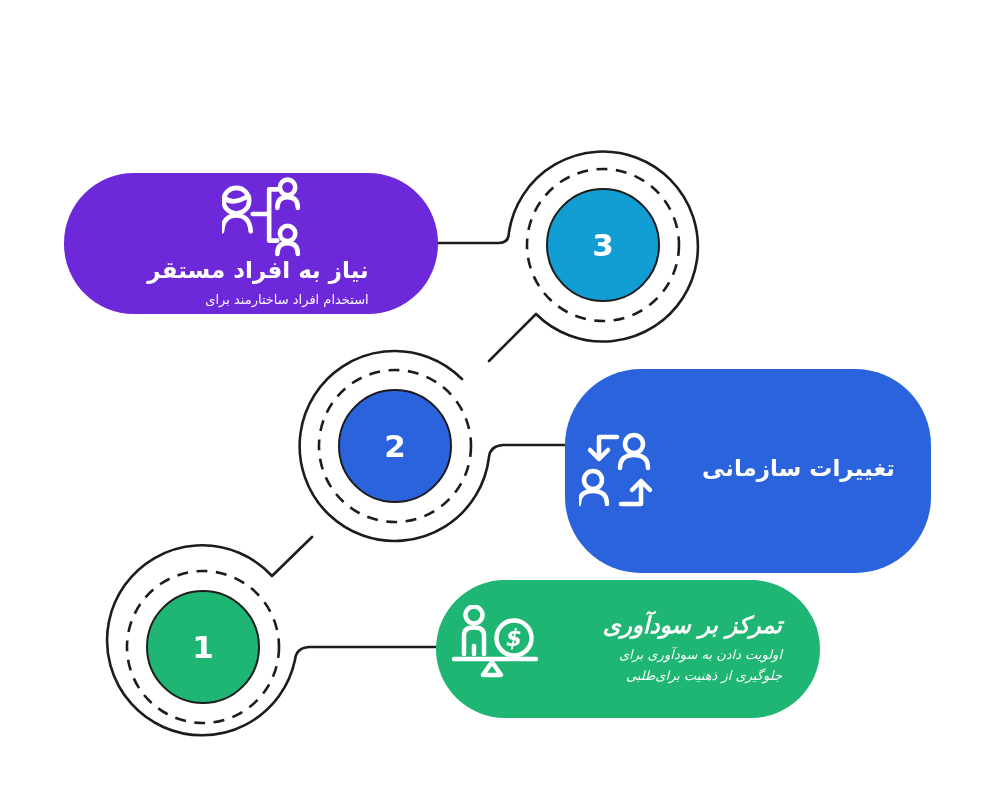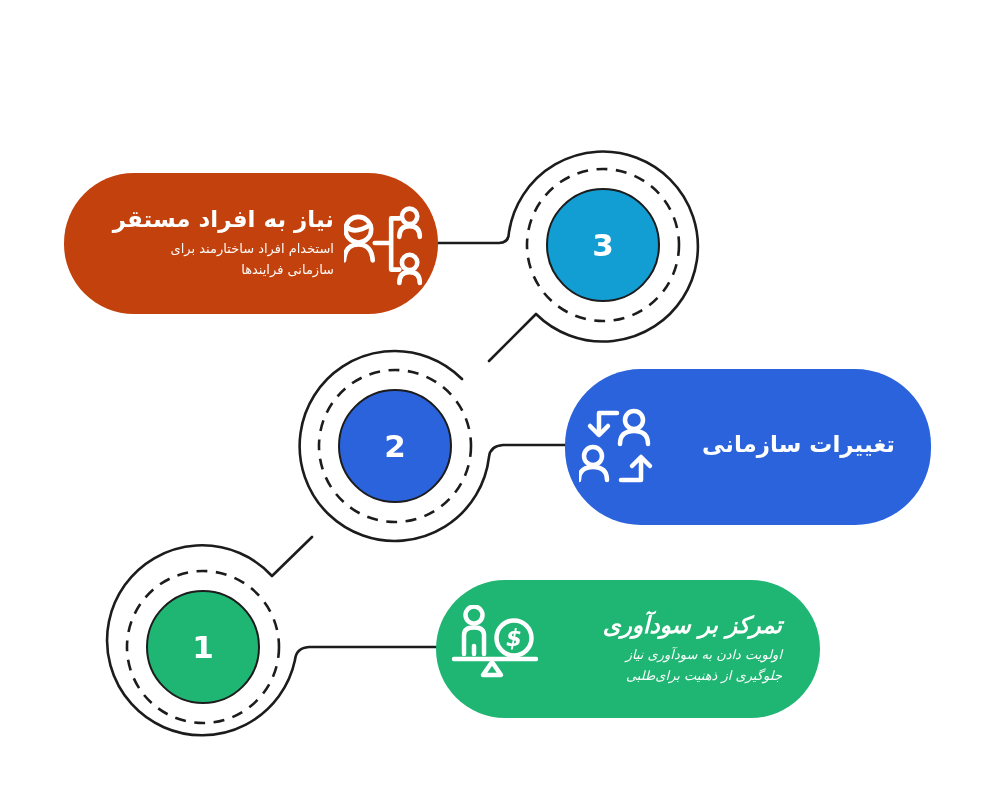--- a/index.html
+++ b/index.html
@@ -7,21 +7,21 @@
     position:relative;width:1000px;height:800px;background:#ffffff;overflow:hidden;
     font-family:"DejaVu Sans","Liberation Sans",sans-serif;
   }
   svg.connector-layer{position:absolute;left:0;top:0;}
   
   .card{
     position:absolute;display:flex;align-items:center;direction:rtl;
     color:#fff;box-sizing:border-box;
   }
   .card-top   {left:64px;  top:173px; width:374px; height:141px; border-radius:70px; padding:0 12px 0 26px;}
-  .card-middle{left:565px; top:369px; width:366px; height:156px; border-radius:76px; padding:0 36px 0 14px;}
+  .card-middle{left:565px; top:369px; width:366px; height:204px; border-radius:76px; padding:0 36px 0 14px;}
   .card-bottom{left:436px; top:580px; width:384px; height:138px; border-radius:69px; padding:0 38px 0 16px;}
   .card .txt{flex:1;text-align:right;}
   .card .title{font-size:23px;font-weight:bold;margin-bottom:7px;letter-spacing:0;}
   .card .sub{font-size:13px;line-height:1.6;opacity:.97;}
   .card .sub .line{display:block;}
   .icon-box{flex:0 0 auto;display:flex;align-items:center;justify-content:center;}
   .card-top .icon-box{margin-left:10px;}
   .card-middle .icon-box{margin-right:8px;}
   .card-bottom .icon-box{margin-right:6px;}
   
@@ -58,21 +58,21 @@
   <div class="node node-3" style="background-color: rgb(18, 157, 211);">
     <span>3</span>
   </div>
   <div class="node node-2" style="background-color: rgb(43, 99, 220);">
     <span>2</span>
   </div>
   <div class="node node-1" style="background-color: rgb(31, 181, 115);">
     <span>1</span>
   </div>
 
-  <div class="card card-top" style="background-color: #c2410c;">
+  <div class="card card-top" style="background-color: #6d28d9; flex-direction: column;">
     <div class="icon-box">
       <svg width="82" height="84" viewBox="0 0 80 82">
         <g fill="none" stroke-width="4.5" stroke-linecap="round" stroke-linejoin="round" stroke="#ffffff">
           <circle cx="14" cy="27" r="12.5"></circle>
           <path d="M 2.5 24 Q 10 32 25.5 22.5"></path>
           <path d="M 0 57 Q 1 41.5 14 41.5 Q 27 41.5 28 57"></path>
           <path d="M 30 40 L 46 40 M 54 16 L 46 16 L 46 66 L 54 66"></path>
           <circle cx="64" cy="14" r="7.5"></circle>
           <path d="M 54 34 Q 54 23.5 64 23.5 Q 74 23.5 74 34"></path>
           <circle cx="64" cy="59" r="7.5"></circle>
@@ -106,21 +106,21 @@
           <path d="M 53 67 L 62 58 L 71 67"></path>
         </g>
       </svg>
     </div>
   </div>
 
   <div class="card card-bottom" style="background-color: rgb(31, 181, 115); font-style: italic;">
     <div class="txt">
       <div class="title">تمرکز بر سودآوری</div>
       <div class="sub">
-        <span class="line">اولویت دادن به سودآوری نیاز</span>
+        <span class="line">اولویت دادن به سودآوری برای</span>
         <span class="line">جلوگیری از ذهنیت برای‌طلبی</span>
       </div>
     </div>
     <div class="icon-box">
       <svg width="86" height="88" viewBox="0 0 86 88">
         <g fill="none" stroke-width="4.5" stroke-linecap="round" stroke-linejoin="round" stroke="#ffffff">
           <circle cx="22" cy="10" r="8.5"></circle>
           <path d="M 12 49 L 12 30 Q 12 22.5 22 22.5 Q 32 22.5 32 30 L 32 49"></path>
           <path d="M 22 49 L 22 41"></path>
           <path d="M 2 54 L 84 54"></path>

